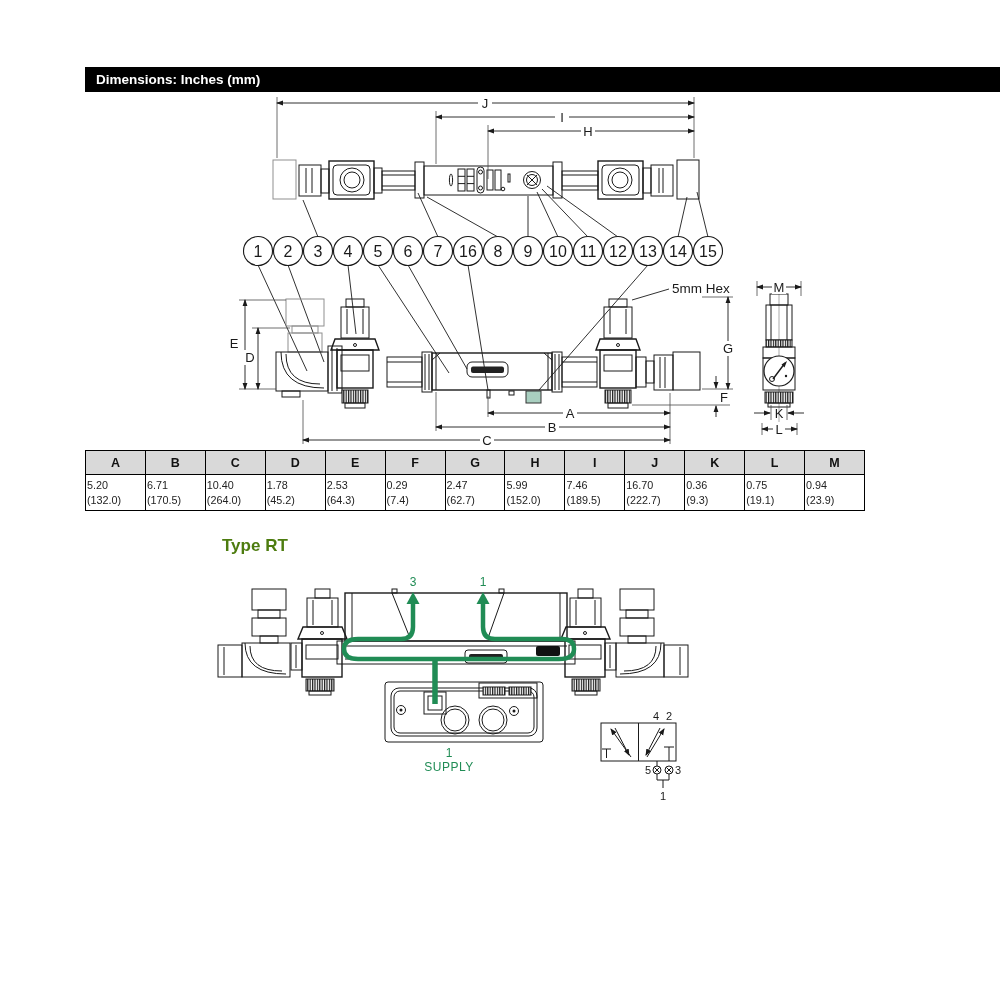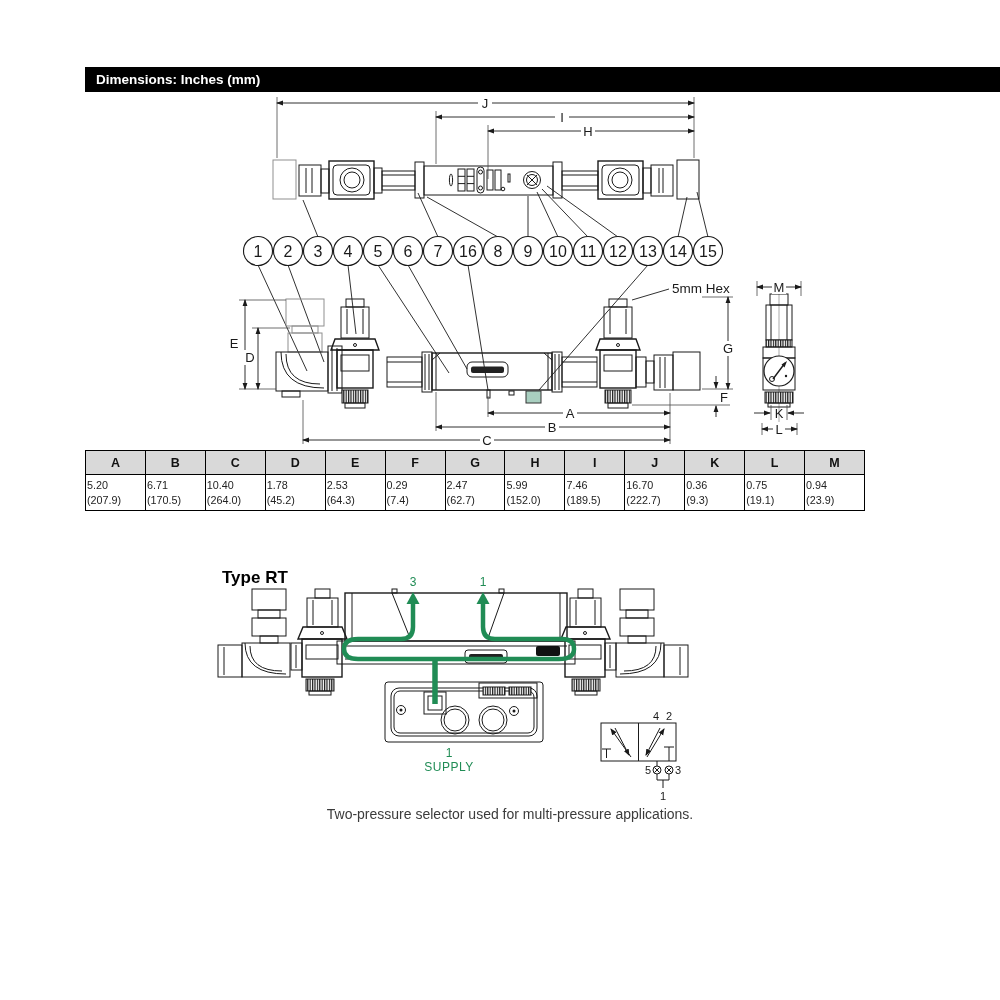--- a/index.html
+++ b/index.html
@@ -1,21 +1,21 @@
 <!DOCTYPE html>
 <html><head>
 <meta charset="utf-8">
 <style>
   html,body{margin:0;padding:0;background:#fff;}
   .page{position:relative;width:1000px;height:1000px;background:#fff;overflow:hidden;
         font-family:"Liberation Sans",sans-serif;}
   .page-title{position:absolute;left:85px;top:36px;font-size:17px;font-weight:bold;color:#007B46;}
   .banner{position:absolute;left:85px;top:67px;width:929px;height:25px;background:#000000;}
   .banner span{display:block;padding-left:11px;line-height:25px;color:#fff;font-weight:bold;font-size:13.5px;}
-  .rt-title{position:absolute;left:222px;top:536px;font-size:17px;font-weight:bold;color:#000000;margin-top:32px;}
+  .rt-title{position:absolute;left:222px;top:536px;font-size:17px;font-weight:bold;color:#4d7c0f;}
   .caption{position:absolute;left:160px;top:806px;width:700px;text-align:center;font-size:14px;color:#3b3b3b;}
   svg{position:absolute;}
   .blk{stroke:#1a1a1a;stroke-width:1;fill:none;}
   .thk{stroke:#1a1a1a;stroke-width:1.4;fill:none;}
   .gry{stroke:#8f8f8f;stroke-width:1;fill:none;}
   .dim{stroke:#1a1a1a;stroke-width:0.9;fill:none;}
   .ext{stroke:#4a4a4a;stroke-width:0.8;fill:none;}
   .ldr{stroke:#1a1a1a;stroke-width:0.9;fill:none;}
   .dimtxt{font-family:"Liberation Sans",sans-serif;font-size:13px;fill:#1a1a1a;text-anchor:middle;}
   .cotxt{font-family:"Liberation Sans",sans-serif;font-size:16px;fill:#1a1a1a;text-anchor:middle;}
@@ -348,21 +348,21 @@
       <th>J</th>
       <th>K</th>
       <th>L</th>
       <th>M</th>
     </tr>
       </thead>
     <tbody>
         <tr>
       <td>
             <div>5.20</div>
-            <div>(207.9)</div>
+            <div>(132.0)</div>
           </td>
       <td>
             <div>6.71</div>
             <div>(170.5)</div>
           </td>
       <td>
             <div>10.40</div>
             <div>(264.0)</div>
           </td>
       <td>
@@ -535,15 +535,14 @@
       <line class="blk" x1="666.4" y1="767.4" x2="671.6" y2="772.6"></line>
         <line class="blk" x1="666.4" y1="772.6" x2="671.6" y2="767.4"></line>
       <path class="blk" d="M657,774 L657,780 L669,780 L669,774"></path>
       <line class="blk" x1="663" y1="780" x2="663" y2="788"></line>
       <text class="schtxt" x="648" y="774" text-anchor="end">5</text>
       <text class="schtxt" x="678" y="774" text-anchor="start">3</text>
       <text class="schtxt" x="663" y="800">1</text>
     </g>
   </svg>
 
-  <div class="caption">Two-pressure selector used for multi-pressure applications.</div>
 
 </div>
 
 </body></html>

